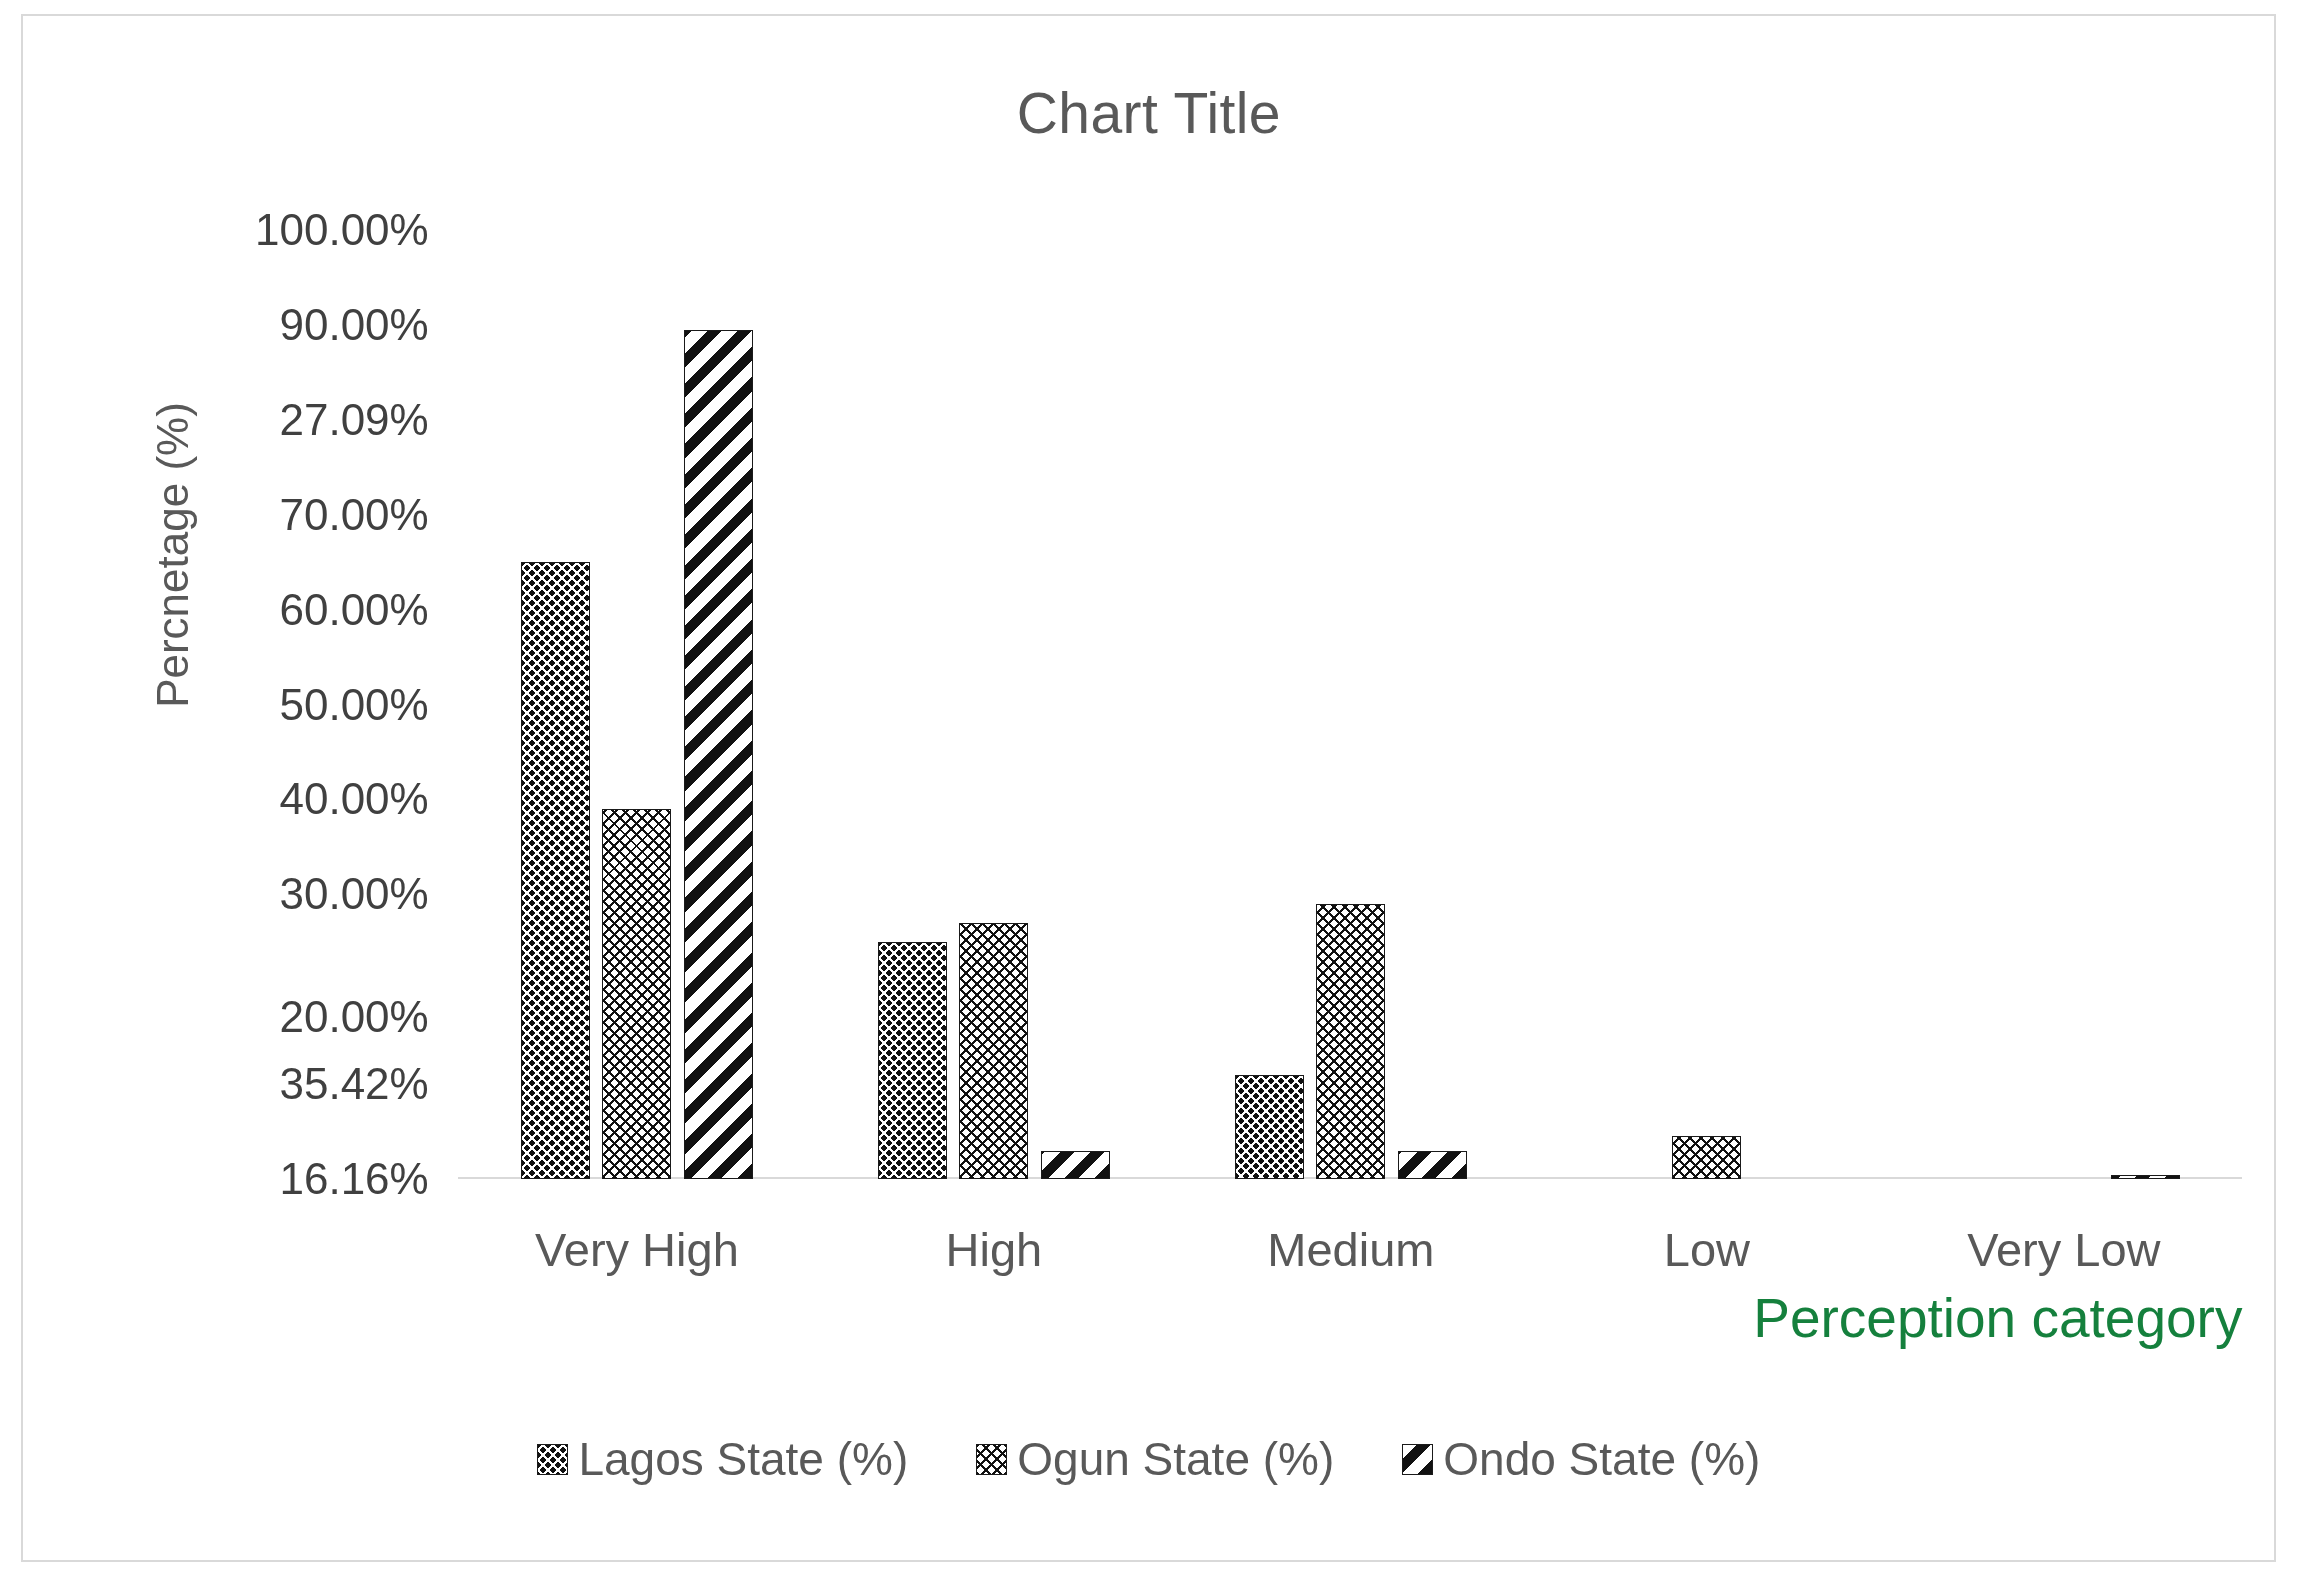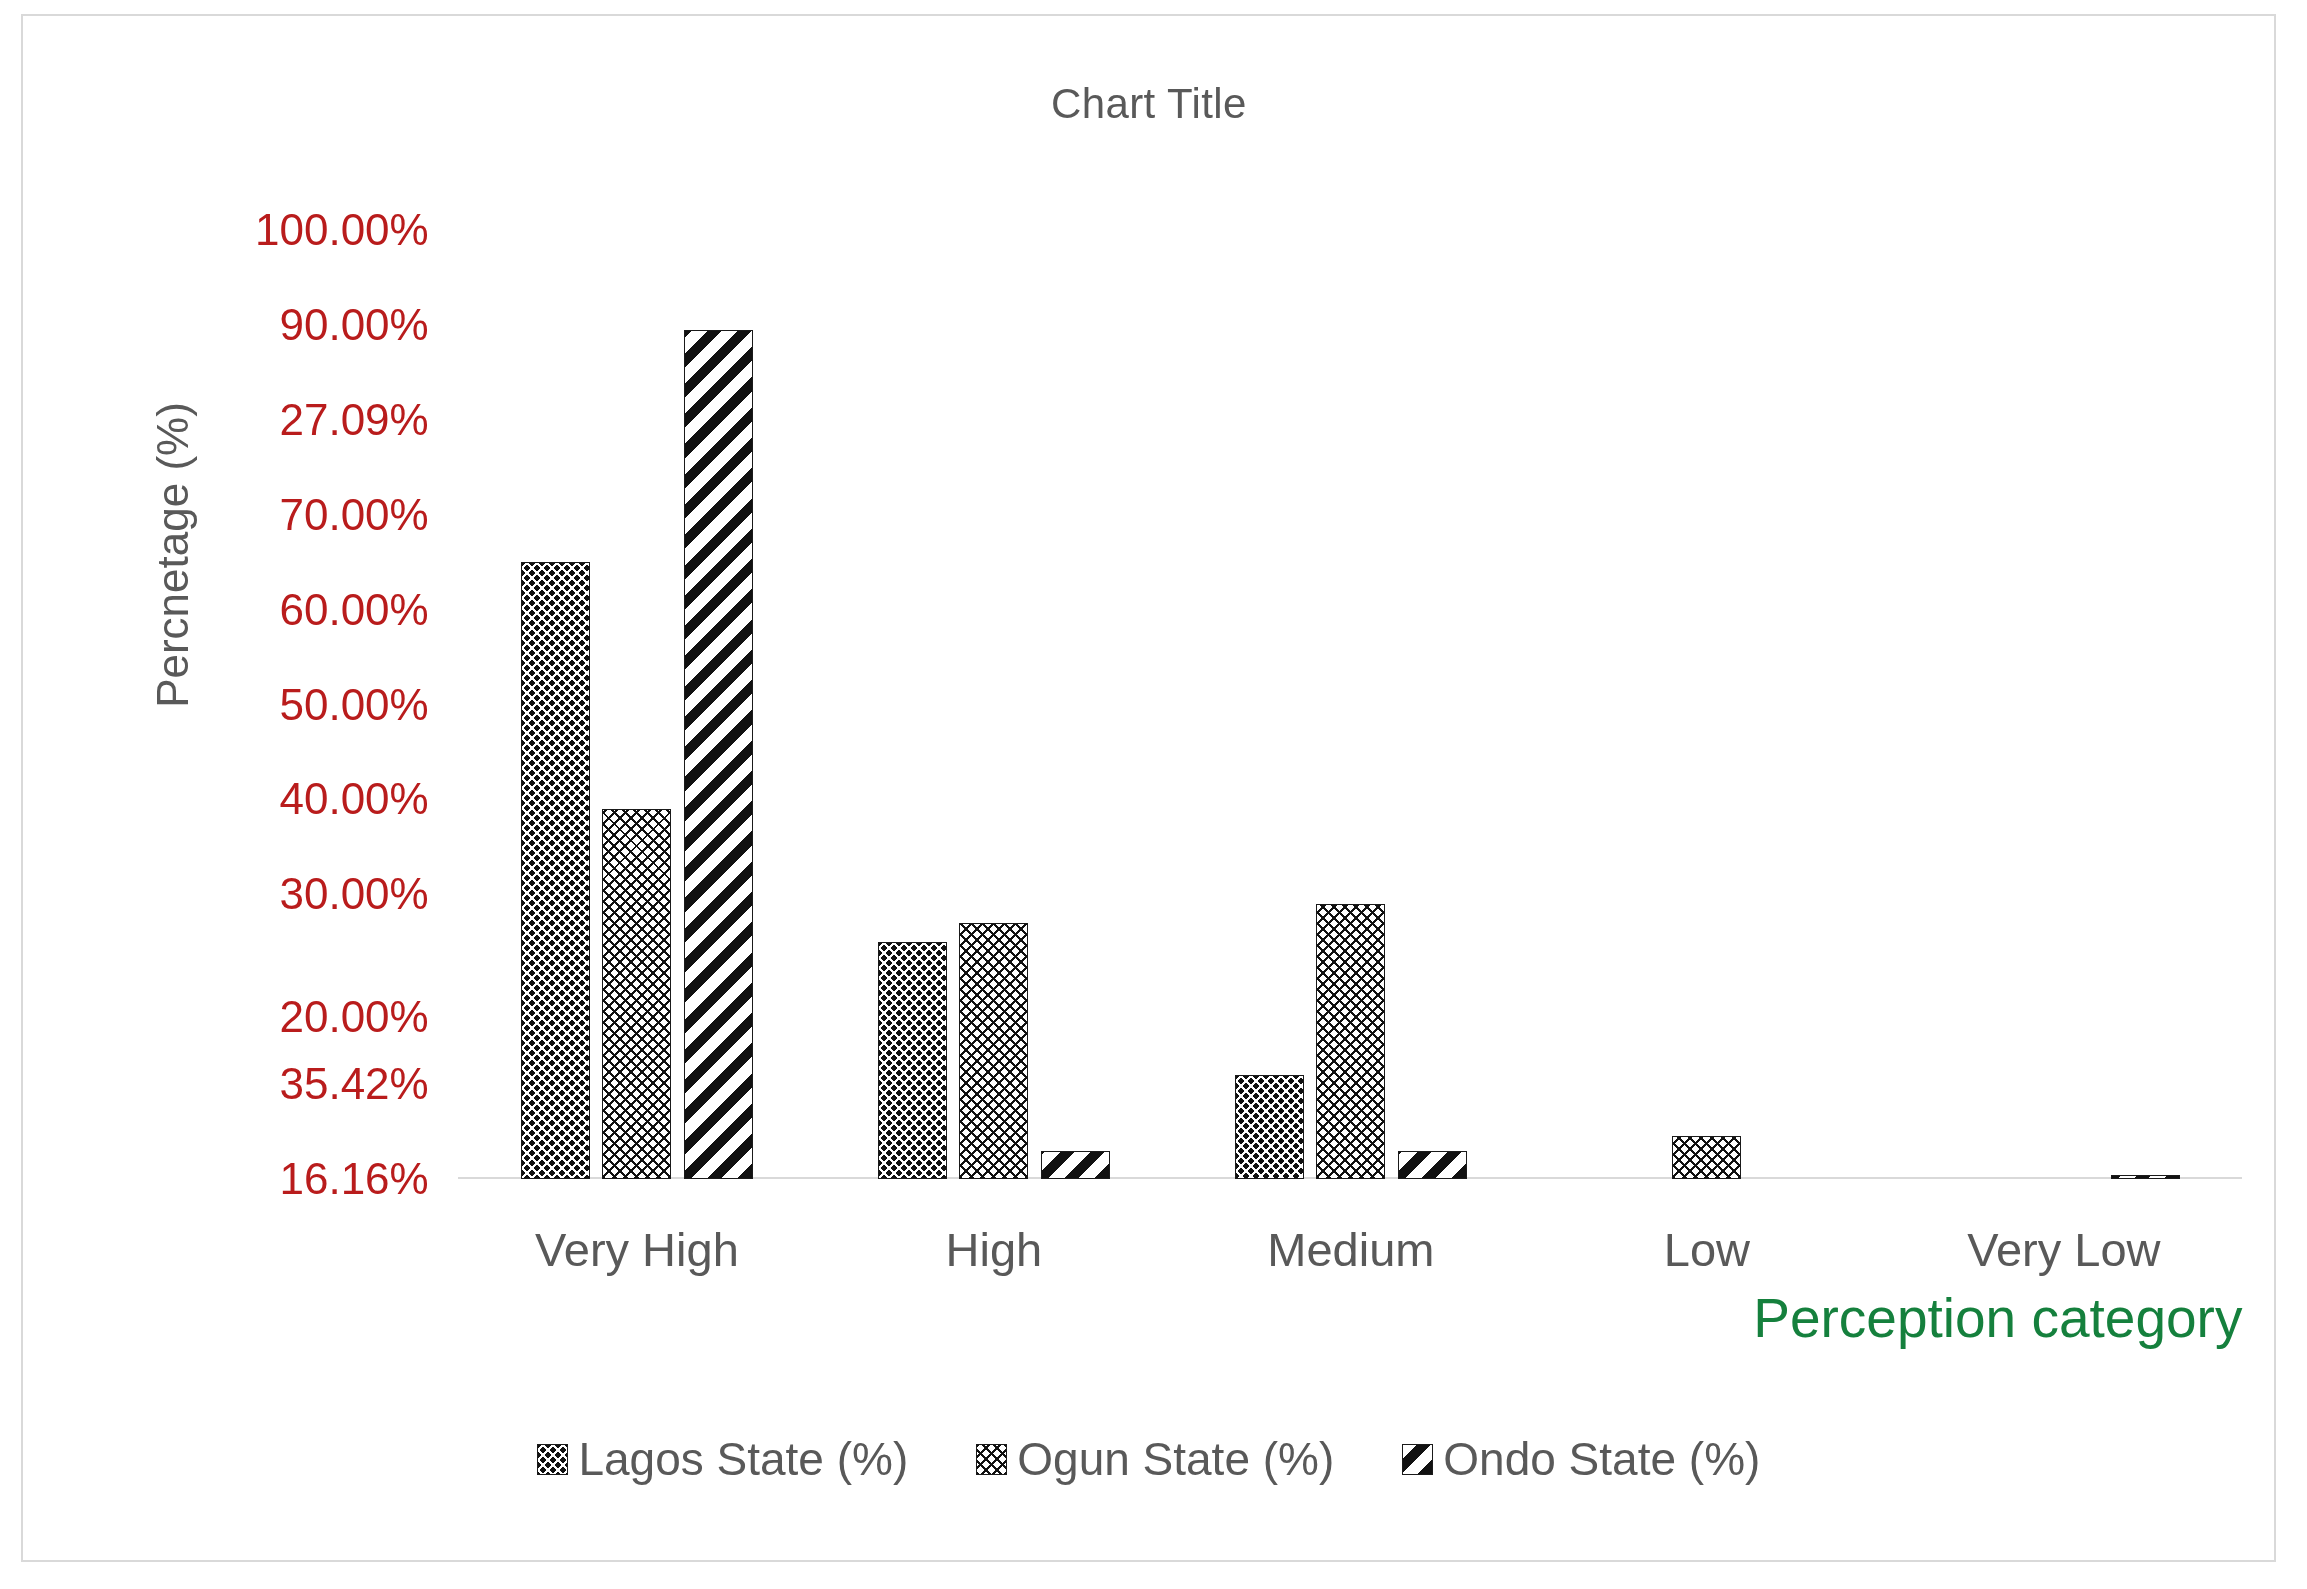--- a/index.html
+++ b/index.html
@@ -25,21 +25,21 @@
     background: #ffffff;
     box-sizing: border-box;
   }
 
   .chart-title {
     position: absolute;
     left: 0;
     top: 64px;
     width: 100%;
     text-align: center;
-    font-size: 42px;
+    font-size: 57px;
     color: #595959;
     letter-spacing: 0.4px;
   }
 
   
   .plot-area {
     position: absolute;
     left: 435px;   
     top: 214px;
     width: 1784px;
@@ -61,21 +61,21 @@
     left: 143px;
     top: 214px;
     width: 278px;
     height: 949px;
   }
   .y-label {
     position: absolute;
     right: 15.7px;
     transform: translateY(-50%);
     font-size: 44px;
-    color: #b91c1c;
+    color: #404040;
     white-space: nowrap;
     text-align: center;
   }
 
   .y-axis-title {
     position: absolute;
     left: -71px;
     top: 514px;
     width: 442px;
     text-align: center;

